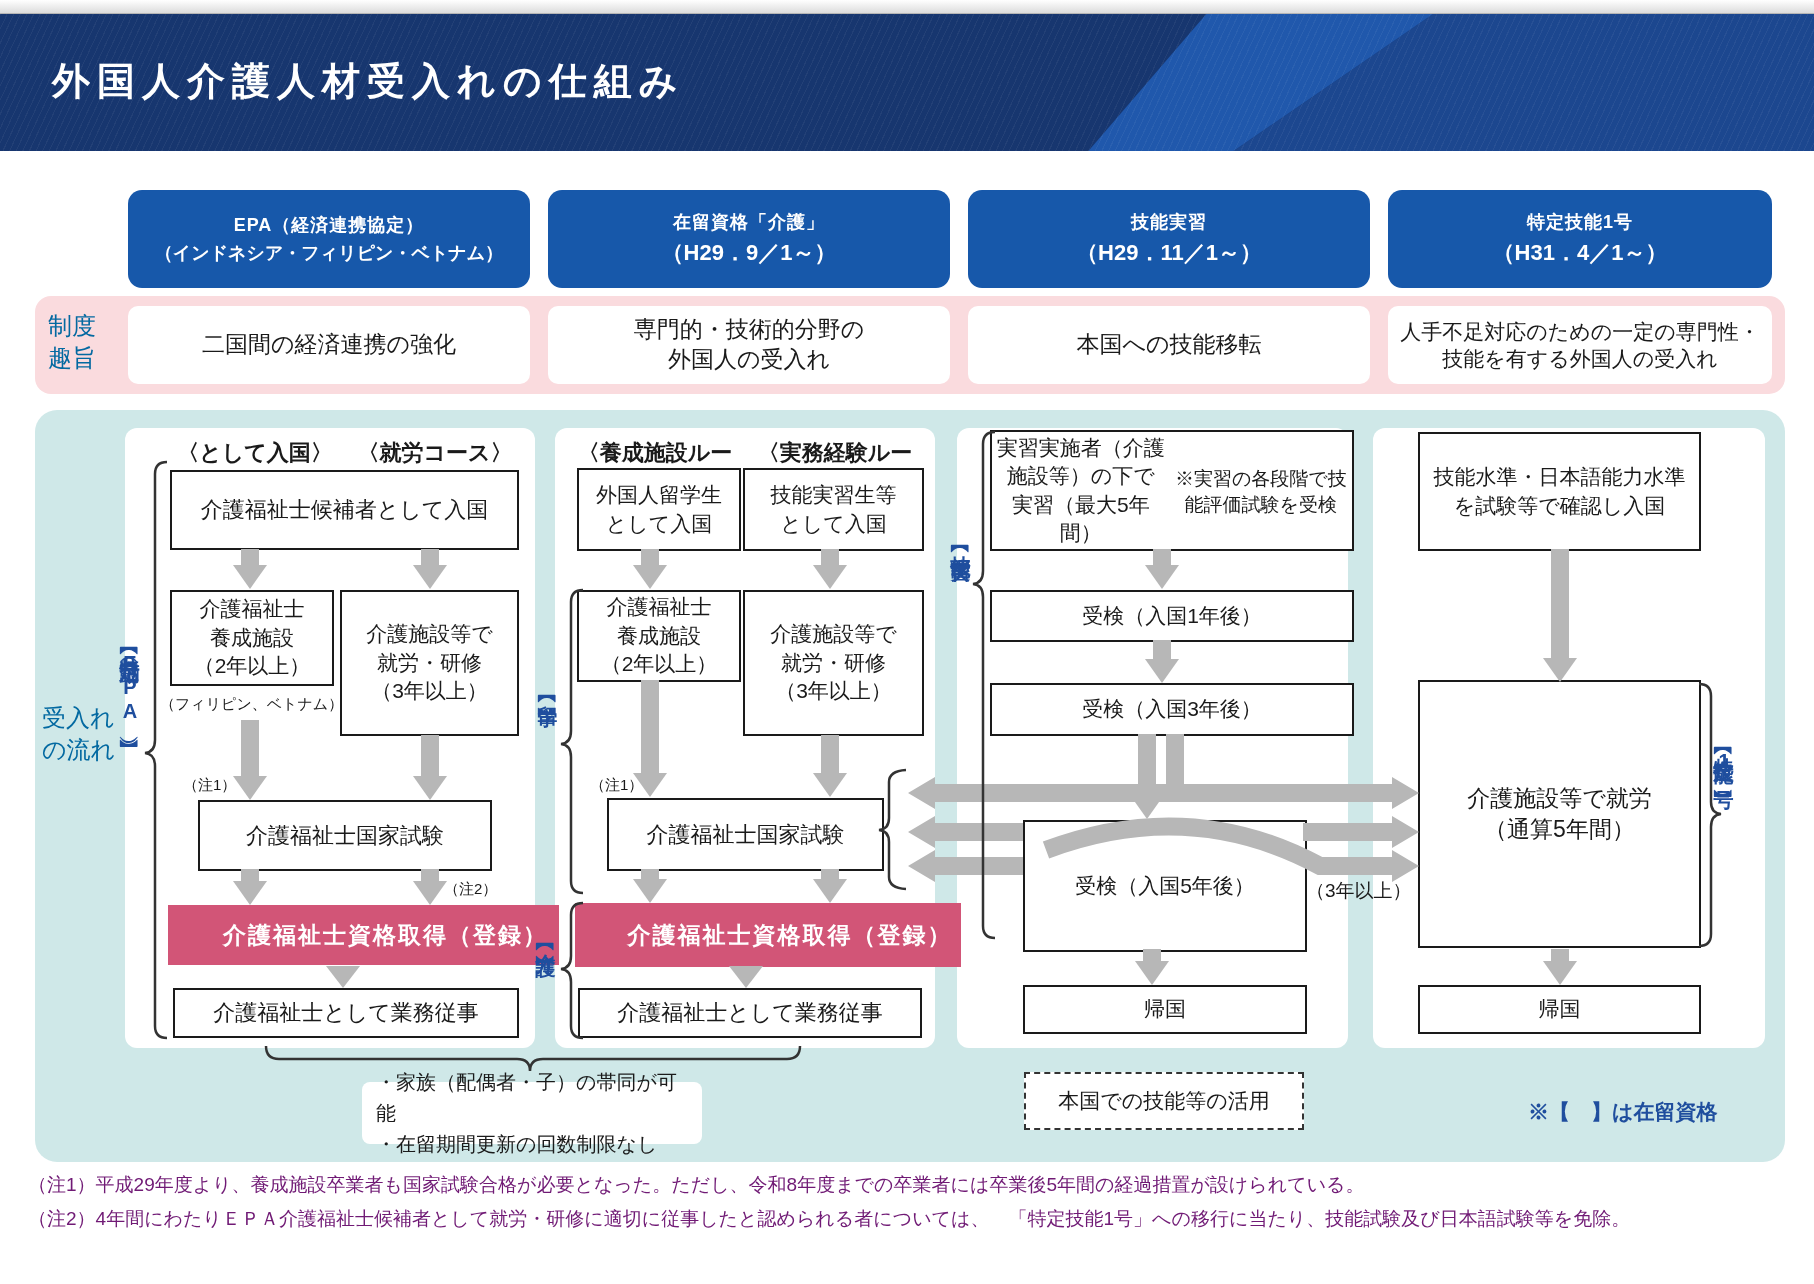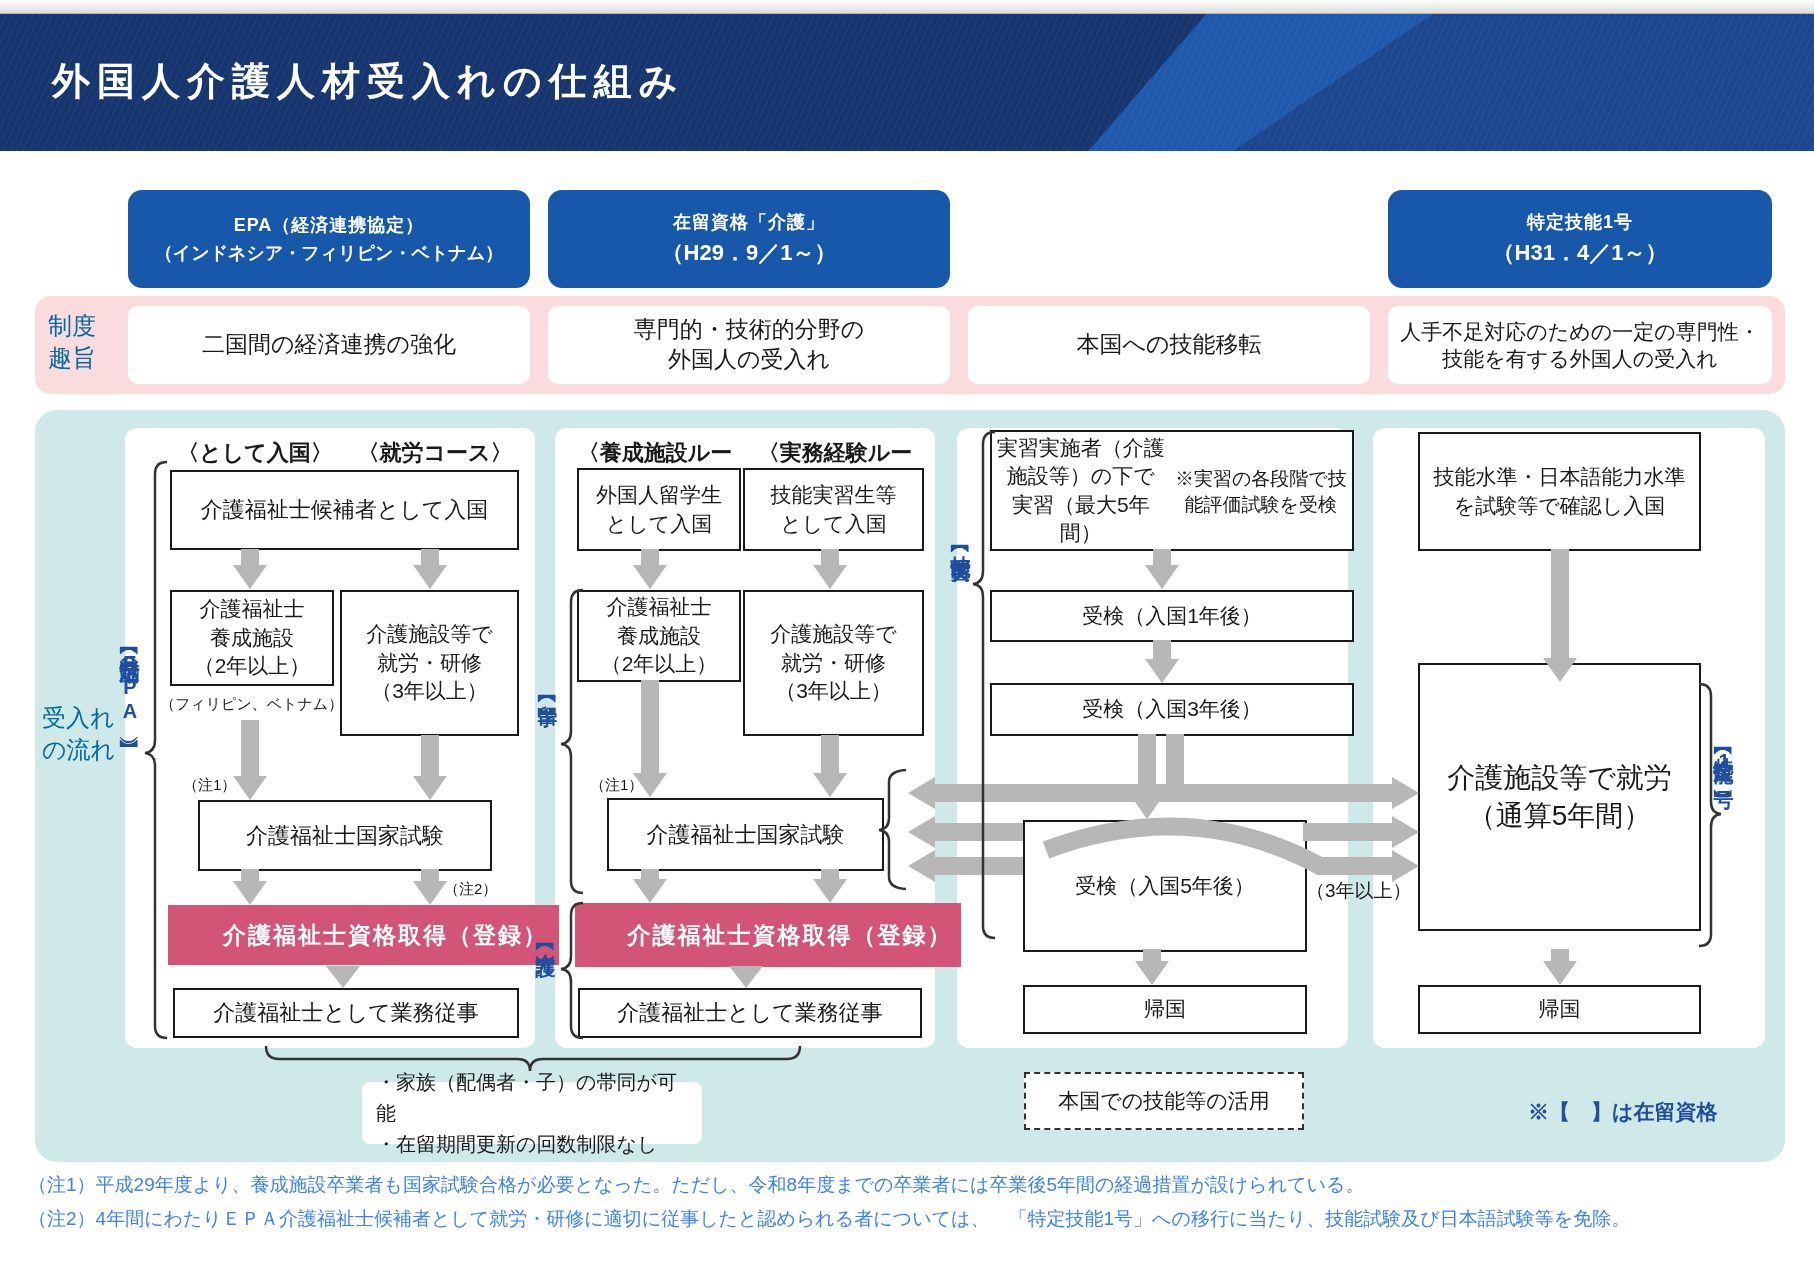--- a/index.html
+++ b/index.html
@@ -33,21 +33,21 @@
   
   .bar{position:absolute;background:#b7b7b7;}
   .hd{position:absolute;width:0;height:0;border-left:17px solid transparent;border-right:17px solid transparent;border-top:24px solid #b7b7b7;}
   .hd.short{border-top-width:22px;}
   .hl{position:absolute;width:0;height:0;border-top:16px solid transparent;border-bottom:16px solid transparent;border-right:27px solid #b7b7b7;}
   .hr{position:absolute;width:0;height:0;border-top:16px solid transparent;border-bottom:16px solid transparent;border-left:27px solid #b7b7b7;}
   
   #familybox{left:362px;top:1082px;width:340px;height:62px;background:#fff;border-radius:8px;font-size:20px;color:#1a1a1a;line-height:1.55;padding:2px 14px;box-sizing:border-box;display:flex;align-items:center;}
   #dashedbox{left:1024px;top:1072px;width:276px;height:54px;background:#fff;border:2px dashed #333;display:flex;align-items:center;justify-content:center;font-size:21px;color:#1a1a1a;}
   #visanote{left:1528px;top:1098px;font-size:21px;color:#1f4e9e;font-weight:bold;}
-  .foot{position:absolute;left:28px;width:1770px;font-size:19px;color:#3b82f6;}
+  .foot{position:absolute;left:28px;width:1770px;font-size:19px;color:#701a75;}
   svg.overlay{position:absolute;left:0;top:0;pointer-events:none;}
 </style>
 </head>
 <body>
 
 <div id="stage">
 
   <div class="abs" id="topbar"></div>
   <div class="abs" id="banner">
     <div class="swoosh1"></div>
@@ -56,20 +56,24 @@
   </div>
   <div class="abs" id="title" data-bind="header.title">外国人介護人材受入れの仕組み</div>
 
   <div class="hpill" style="left:128px;width:402px;">
     <div class="l1" data-bind="columns.0.title1">EPA（経済連携協定）</div>
     <div class="l2 small" data-bind="columns.0.title2">（インドネシア・フィリピン・ベトナム）</div>
   </div>
   <div class="hpill" style="left:548px;width:402px;">
     <div class="l1" data-bind="columns.1.title1">在留資格「介護」</div>
     <div class="l2" data-bind="columns.1.title2">（H29．9／1～）</div>
+  </div>
+  <div class="hpill" style="left:968px;width:402px;">
+    <div class="l1" data-bind="columns.2.title1">技能実習</div>
+    <div class="l2" data-bind="columns.2.title2">（H29．11／1～）</div>
   </div>
   <div class="hpill" style="left:1388px;width:384px;">
     <div class="l1" data-bind="columns.3.title1">特定技能1号</div>
     <div class="l2" data-bind="columns.3.title2">（H31．4／1～）</div>
   </div>
 
   <div class="abs" id="pinkrow"></div>
   <div class="abs sidelabel" style="left:48px;top:310px;" data-bind="side.purpose_label">制度
 趣旨</div>
   <div class="pbox" style="left:548px;width:402px;" data-bind="columns.1.purpose">専門的・技術的分野の
@@ -131,21 +135,21 @@
   </div>
   <div class="box" style="left:990px;top:590px;width:360px;height:48px;" data-bind="ginou.exam1">受検（入国1年後）</div>
   <div class="box" style="left:990px;top:683px;width:360px;height:49px;" data-bind="ginou.exam3">受検（入国3年後）</div>
   <div class="box" style="left:1023px;top:820px;width:280px;height:128px;" data-bind="ginou.exam5">受検（入国5年後）</div>
   <div class="note" style="left:1306px;top:878px;font-size:19px;" data-bind="ginou.years3">（3年以上）</div>
   <div class="box" style="left:1023px;top:985px;width:280px;height:45px;" data-bind="ginou.return_home">帰国</div>
   <div class="vlabel" style="left:951px;top:538px;height:104px;" data-bind="ginou.visa">【技能実習】</div>
 
   <div class="box" style="left:1418px;top:432px;width:279px;height:115px;" data-bind="tokutei.entry">技能水準・日本語能力水準
 を試験等で確認し入国</div>
-  <div class="box" style="left:1418px;top:663px;width:279px;height:264px;font-size:28px;" data-bind="tokutei.work">介護施設等で就労
+  <div class="box" style="left:1418px;top:680px;width:279px;height:264px;font-size:23px;" data-bind="tokutei.work">介護施設等で就労
 （通算5年間）</div>
   <div class="box" style="left:1418px;top:985px;width:279px;height:45px;" data-bind="tokutei.return_home">帰国</div>
   <div class="vlabel" style="left:1714px;top:740px;height:170px;" data-bind="tokutei.visa">【特定技能1号】</div>
 
   <div class="bar" style="left:241px;top:549px;width:18px;height:16px;"></div>
     <div class="hd" style="left:233px;top:565px;"></div>
   <div class="bar" style="left:421px;top:549px;width:18px;height:16px;"></div>
     <div class="hd" style="left:413px;top:565px;"></div>
   <div class="bar" style="left:241px;top:720px;width:18px;height:56px;"></div>
     <div class="hd" style="left:233px;top:776px;"></div>

